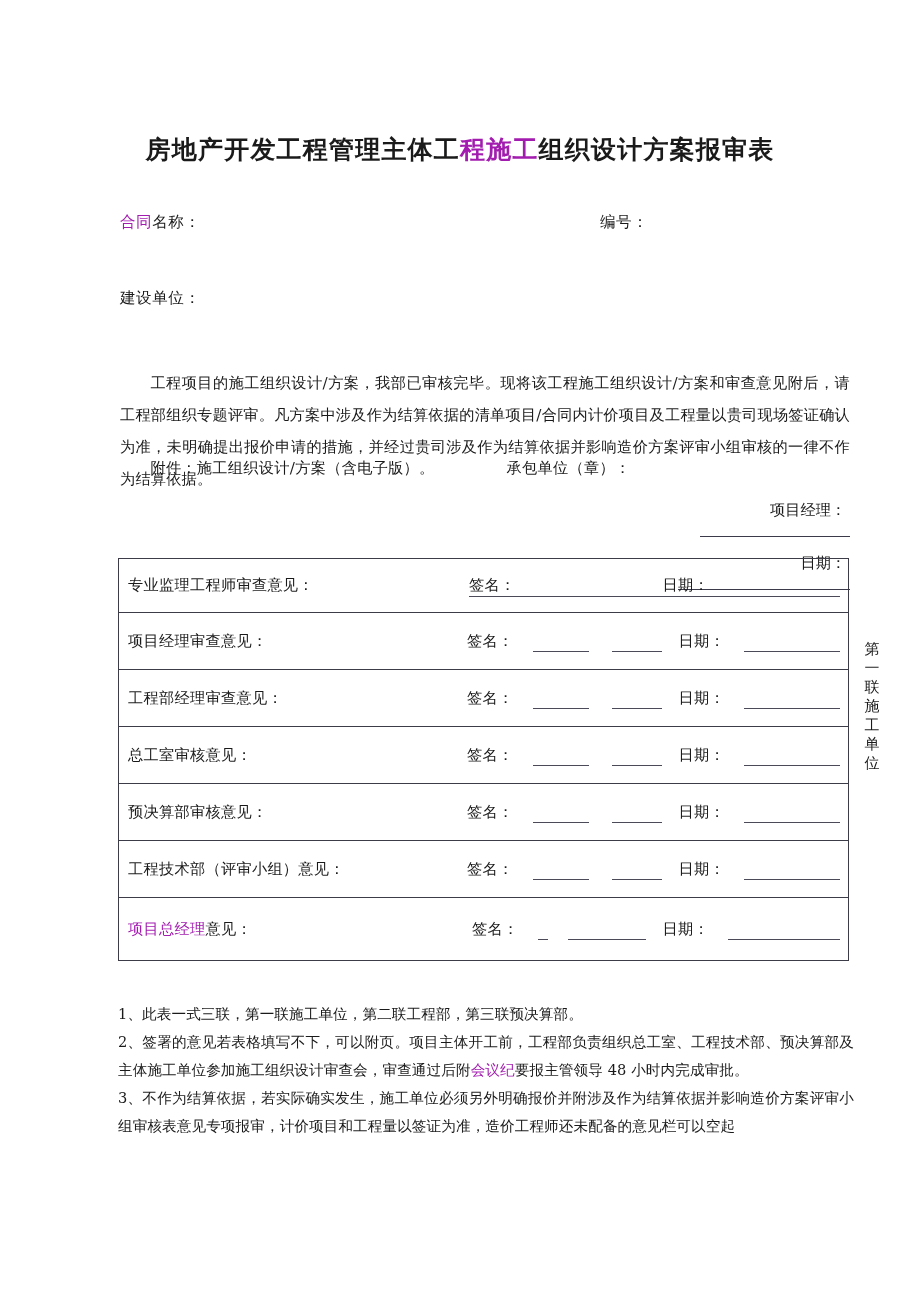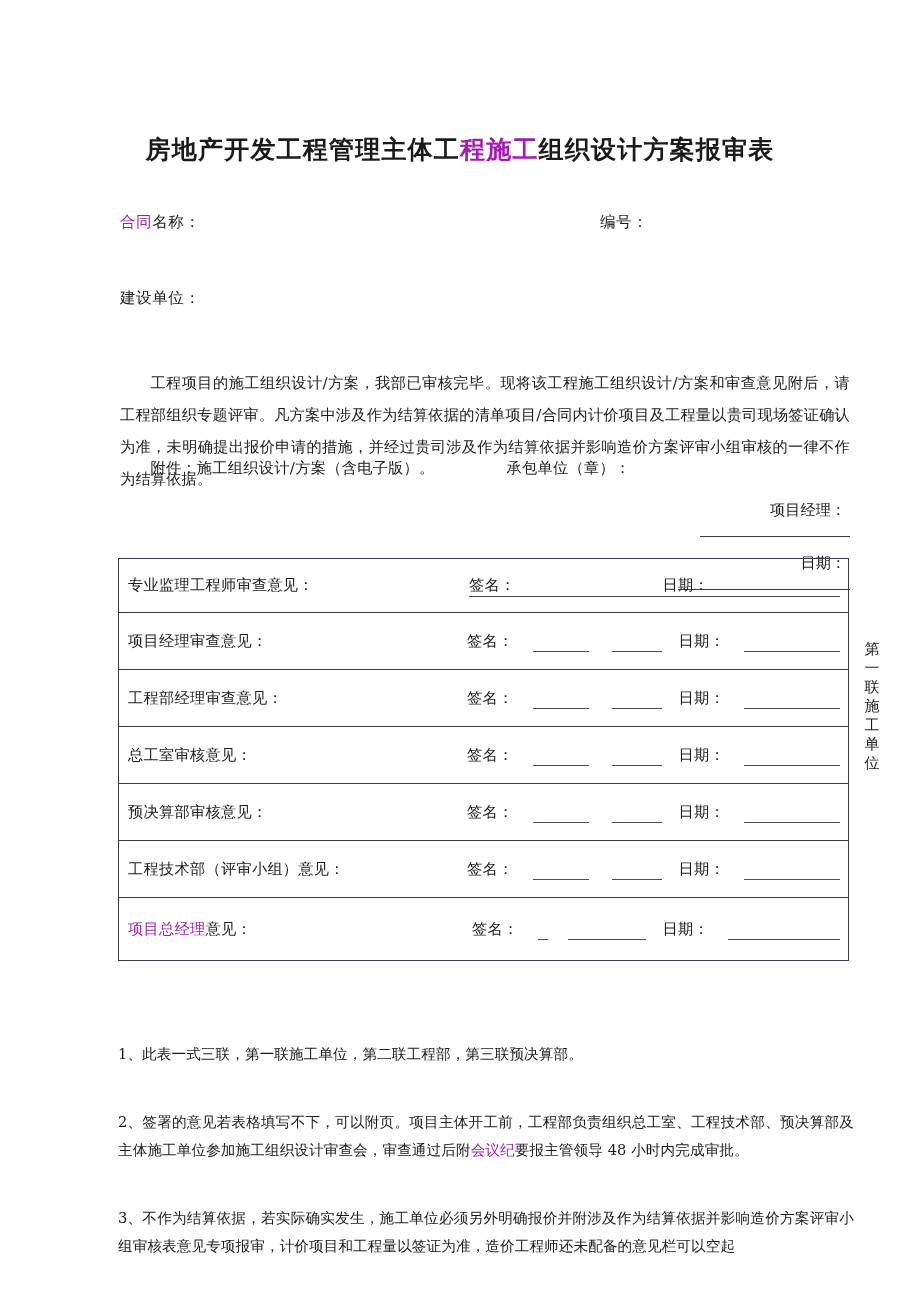--- a/index.html
+++ b/index.html
@@ -209,21 +209,20 @@
     left: 118px;
     top: 1000px;
     width: 736px;
     font-size: 14.6px;
     line-height: 28px;
     letter-spacing: 0.1px;
   }
   .note {
     text-align: justify;
     text-justify: inter-ideograph;
-    margin-top: 40px;
   }
 </style>
 </head>
 <body>
 
 <div class="page">
 
   <div class="doc-title">
     <span>房地产开发工程管理主体工</span><span class="red">程施工</span><span>组织设计方案报审表</span>
   </div>

